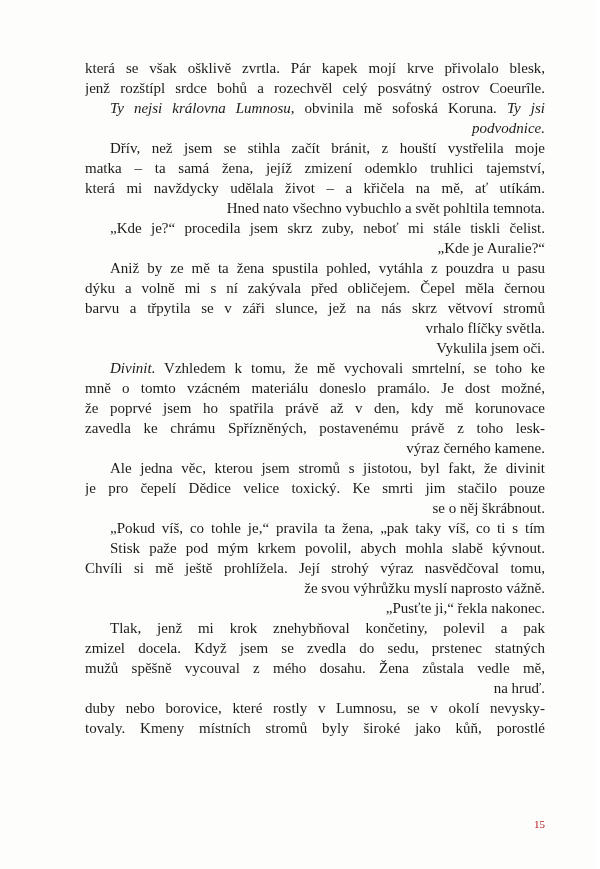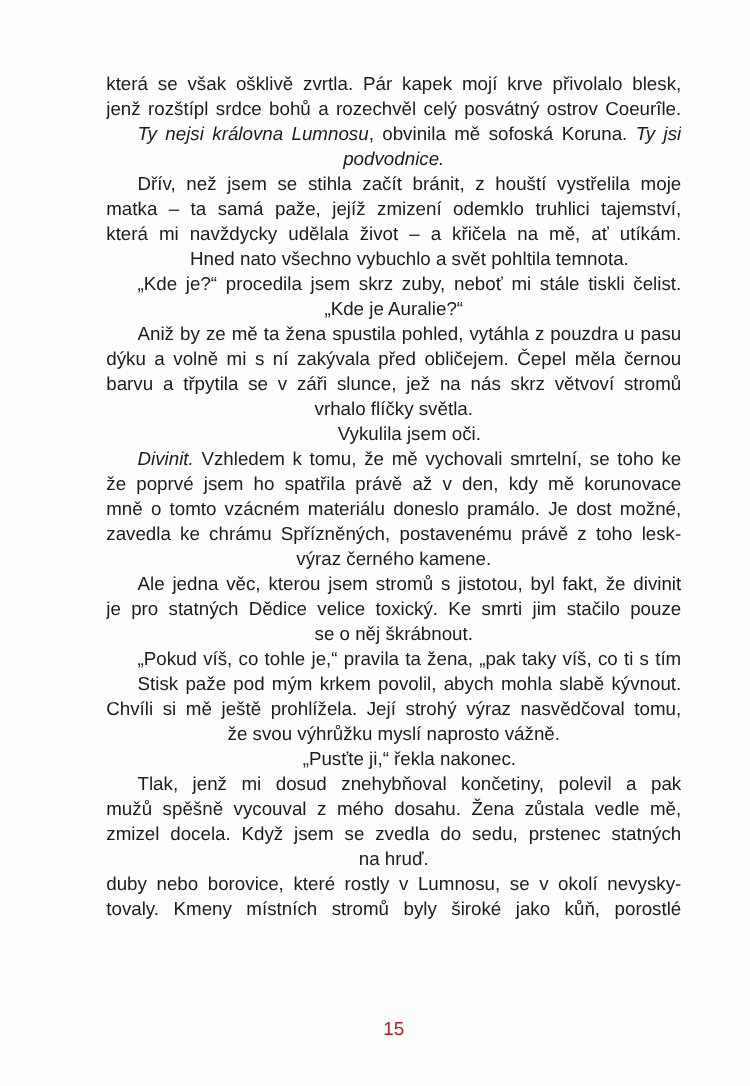--- a/index.html
+++ b/index.html
@@ -5,92 +5,92 @@
   html, body {
     margin: 0;
     padding: 0;
     background: #ffffff;
   }
   .page {
     position: relative;
     width: 596px;
     height: 869px;
     background: #fdfdfc;
-    font-family: Liberation Sans, sans-serif;
+    font-family: Liberation Serif, serif;
     color: #1d1b19;
     overflow: hidden;
   }
   .text-block {
     position: absolute;
     left: 85px;
     top: 58px;
     width: 460px;
     font-size: 15px;
     line-height: 20px;
   }
   .line {
     height: 20px;
     overflow: hidden;
-    text-align: center;
+    text-align: right;
   }
   .line.just {
     text-align: justify;
     text-align-last: justify;
   }
   .line.indent {
     text-indent: 25px;
   }
   .em {
     font-style: italic;
   }
   .page-number {
     position: absolute;
     left: 85px;
     top: 814px;
     width: 460px;
-    text-align: center;
-    font-size: 15px;
+    text-align: right;
+    font-size: 11px;
     line-height: 20px;
     color: #b91c1c;
   }
 </style>
 </head>
 <body>
 
 <div class="page" style="background: rgb(253, 253, 252); color: rgb(29, 27, 25);">
   <div class="text-block">
       <div class="line just"><span>která se však ošklivě zvrtla. Pár kapek mojí krve přivolalo blesk,</span></div>
       <div class="line just"><span>jenž rozštípl srdce bohů a rozechvěl celý posvátný ostrov Coeurîle.</span></div>
       <div class="line just indent"><span class="em">Ty nejsi královna Lumnosu</span><span>, obvinila mě sofoská Koruna. </span><span class="em">Ty jsi</span></div>
       <div class="line"><span class="em">podvodnice.</span></div>
       <div class="line just indent"><span>Dřív, než jsem se stihla začít bránit, z houští vystřelila moje</span></div>
-      <div class="line just"><span>matka – ta samá paže, jejíž zmizení odemklo truhlici tajemství,</span></div>
+      <div class="line just"><span>matka – ta samá žena, jejíž zmizení odemklo truhlici tajemství,</span></div>
       <div class="line just"><span>která mi navždycky udělala život – a křičela na mě, ať utíkám.</span></div>
       <div class="line indent"><span>Hned nato všechno vybuchlo a svět pohltila temnota.</span></div>
       <div class="line just indent"><span>„Kde je?“ procedila jsem skrz zuby, neboť mi stále tiskli čelist.</span></div>
       <div class="line"><span>„Kde je Auralie?“</span></div>
       <div class="line just indent"><span>Aniž by ze mě ta žena spustila pohled, vytáhla z pouzdra u pasu</span></div>
       <div class="line just"><span>dýku a volně mi s ní zakývala před obličejem. Čepel měla černou</span></div>
       <div class="line just"><span>barvu a třpytila se v záři slunce, jež na nás skrz větvoví stromů</span></div>
       <div class="line"><span>vrhalo flíčky světla.</span></div>
       <div class="line indent"><span>Vykulila jsem oči.</span></div>
       <div class="line just indent"><span class="em">Divinit.</span><span> Vzhledem k tomu, že mě vychovali smrtelní, se toho ke</span></div>
+      <div class="line just"><span>mně o tomto vzácném materiálu doneslo pramálo. Je dost možné,</span></div>
       <div class="line just"><span>že poprvé jsem ho spatřila právě až v den, kdy mě korunovace</span></div>
-      <div class="line just"><span>mně o tomto vzácném materiálu doneslo pramálo. Je dost možné,</span></div>
       <div class="line just"><span>zavedla ke chrámu Spřízněných, postavenému právě z toho lesk-</span></div>
       <div class="line"><span>výraz černého kamene.</span></div>
       <div class="line just indent"><span>Ale jedna věc, kterou jsem stromů s jistotou, byl fakt, že divinit</span></div>
-      <div class="line just"><span>je pro statných Dědice velice toxický. Ke smrti jim stačilo pouze</span></div>
+      <div class="line just"><span>je pro čepelí Dědice velice toxický. Ke smrti jim stačilo pouze</span></div>
       <div class="line"><span>se o něj škrábnout.</span></div>
       <div class="line just indent"><span>„Pokud víš, co tohle je,“ pravila ta žena, „pak taky víš, co ti s tím</span></div>
       <div class="line just indent"><span>Stisk paže pod mým krkem povolil, abych mohla slabě kývnout.</span></div>
       <div class="line just"><span>Chvíli si mě ještě prohlížela. Její strohý výraz nasvědčoval tomu,</span></div>
       <div class="line"><span>že svou výhrůžku myslí naprosto vážně.</span></div>
       <div class="line indent"><span>„Pusťte ji,“ řekla nakonec.</span></div>
-      <div class="line just indent"><span>Tlak, jenž mi dosud znehybňoval končetiny, polevil a pak</span></div>
+      <div class="line just indent"><span>Tlak, jenž mi krok znehybňoval končetiny, polevil a pak</span></div>
+      <div class="line just"><span>zmizel docela. Když jsem se zvedla do sedu, prstenec statných</span></div>
       <div class="line just"><span>mužů spěšně vycouval z mého dosahu. Žena zůstala vedle mě,</span></div>
-      <div class="line just"><span>zmizel docela. Když jsem se zvedla do sedu, prstenec statných</span></div>
       <div class="line"><span>na hruď.</span></div>
       <div class="line just"><span>duby nebo borovice, které rostly v Lumnosu, se v okolí nevysky-</span></div>
       <div class="line just"><span>tovaly. Kmeny místních stromů byly široké jako kůň, porostlé</span></div>
     </div>
   <div class="page-number">15</div>
 </div>
 
 </body></html>

